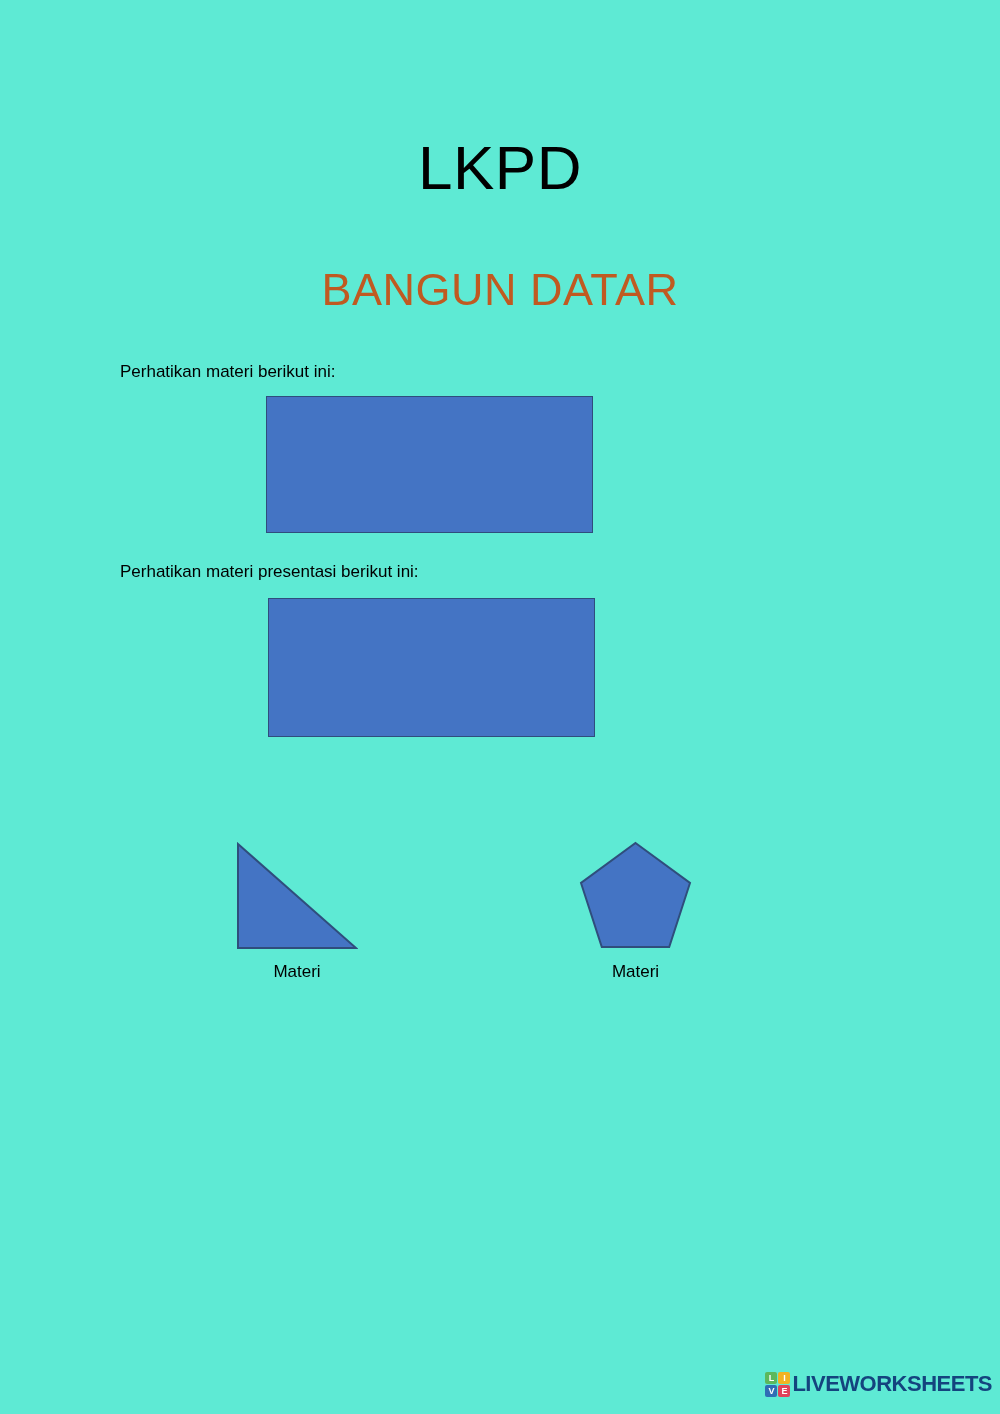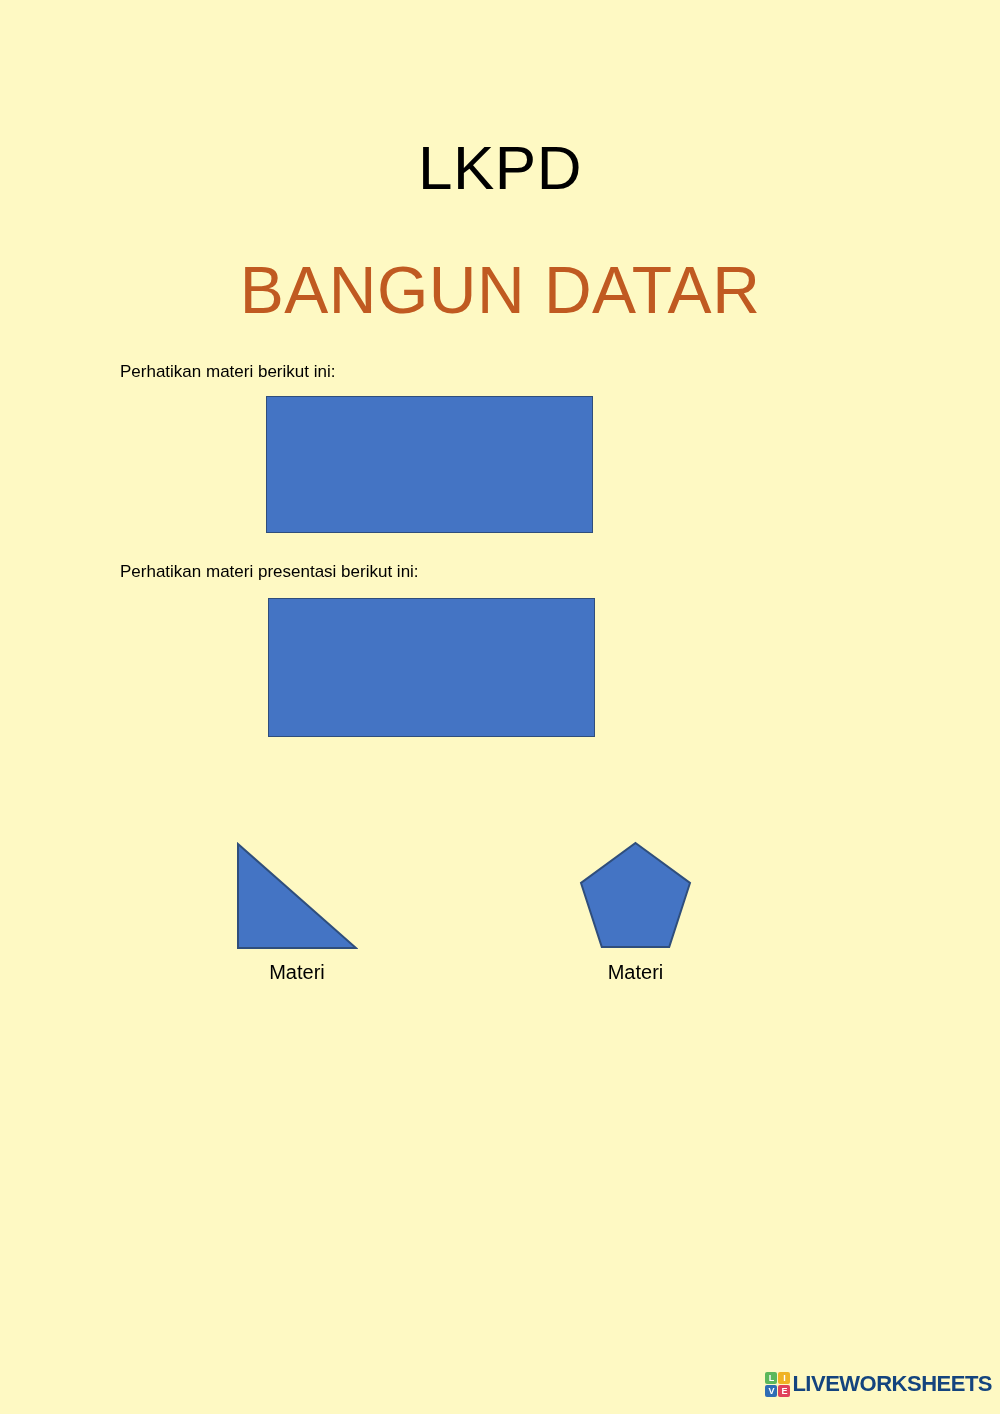--- a/index.html
+++ b/index.html
@@ -9,21 +9,21 @@
     background: #ffffff;
   }
   body {
     font-family: "Liberation Sans", sans-serif;
     color: #000000;
   }
   .page {
     position: relative;
     width: 1000px;
     height: 1414px;
-    background: #fef9c3;
+    background: #5eead4;
     overflow: hidden;
     margin: 0 auto;
   }
 
   
   .title-main {
     position: absolute;
     left: 0;
     top: 131px;
     width: 1000px;
@@ -33,21 +33,21 @@
     font-weight: 400;
     color: #000000;
     letter-spacing: 0.5px;
   }
   .title-sub {
     position: absolute;
     left: 0;
     top: 250px;
     width: 1000px;
     text-align: center;
-    font-size: 66px;
+    font-size: 45px;
     line-height: 80px;
     font-weight: 400;
     color: #C05A21;
     letter-spacing: 0.5px;
   }
 
   
   .prompt {
     position: absolute;
     left: 120px;
@@ -93,21 +93,21 @@
   .figure-pentagon {
     left: 578px;
     top: 841px;
     width: 115px;
     height: 109px;
   }
   .figure svg { display: block; }
 
   .figure-caption {
     position: absolute;
-    font-size: 20px;
+    font-size: 17px;
     line-height: 24px;
     color: #000000;
     white-space: nowrap;
     text-align: center;
   }
   .caption-triangle {
     left: 236px;
     top: 960px;
     width: 122px;
   }

